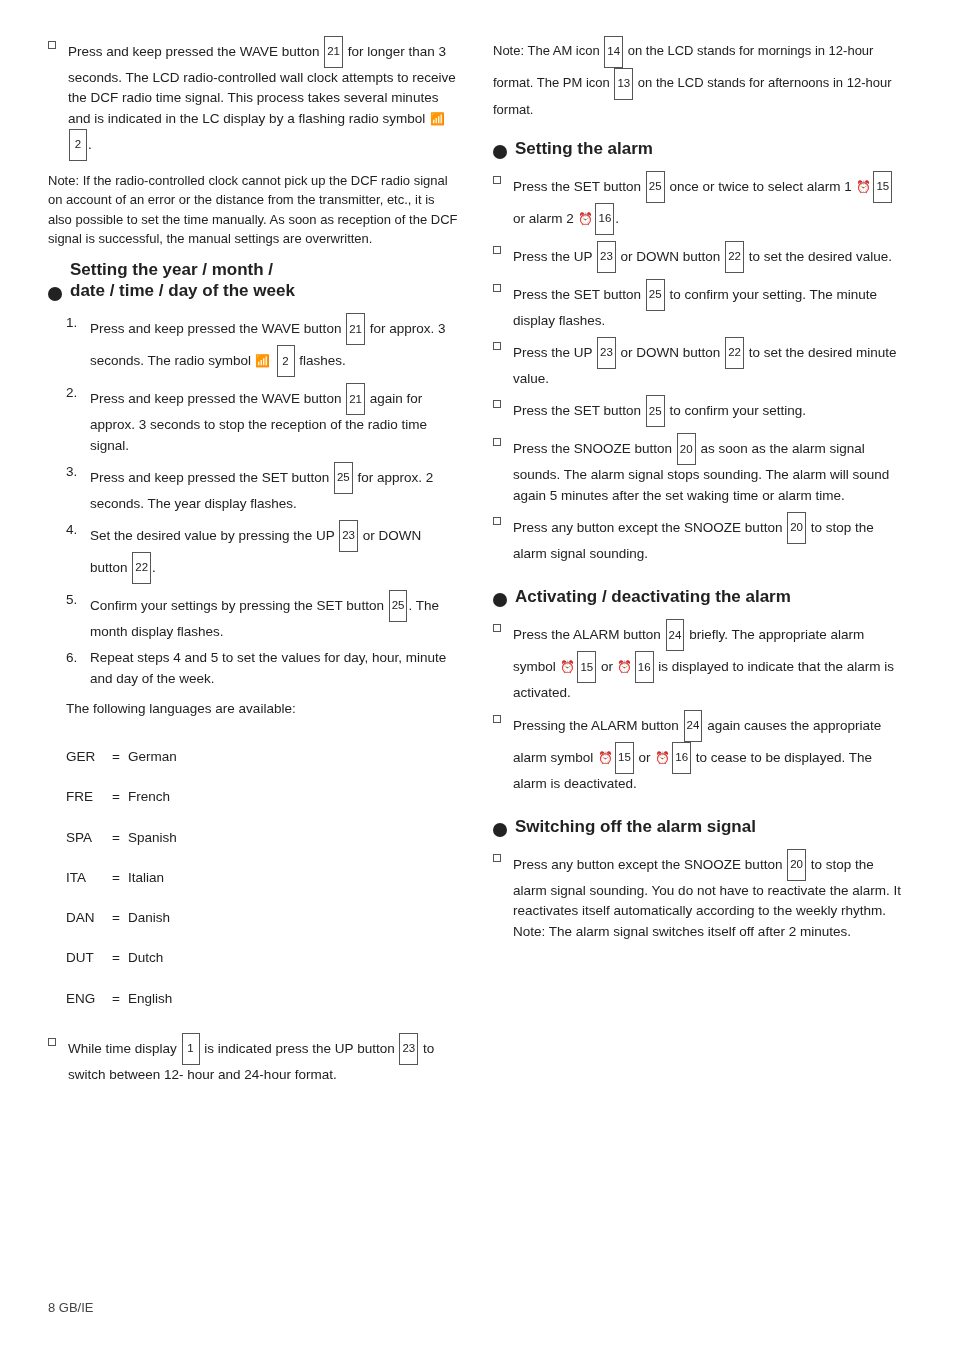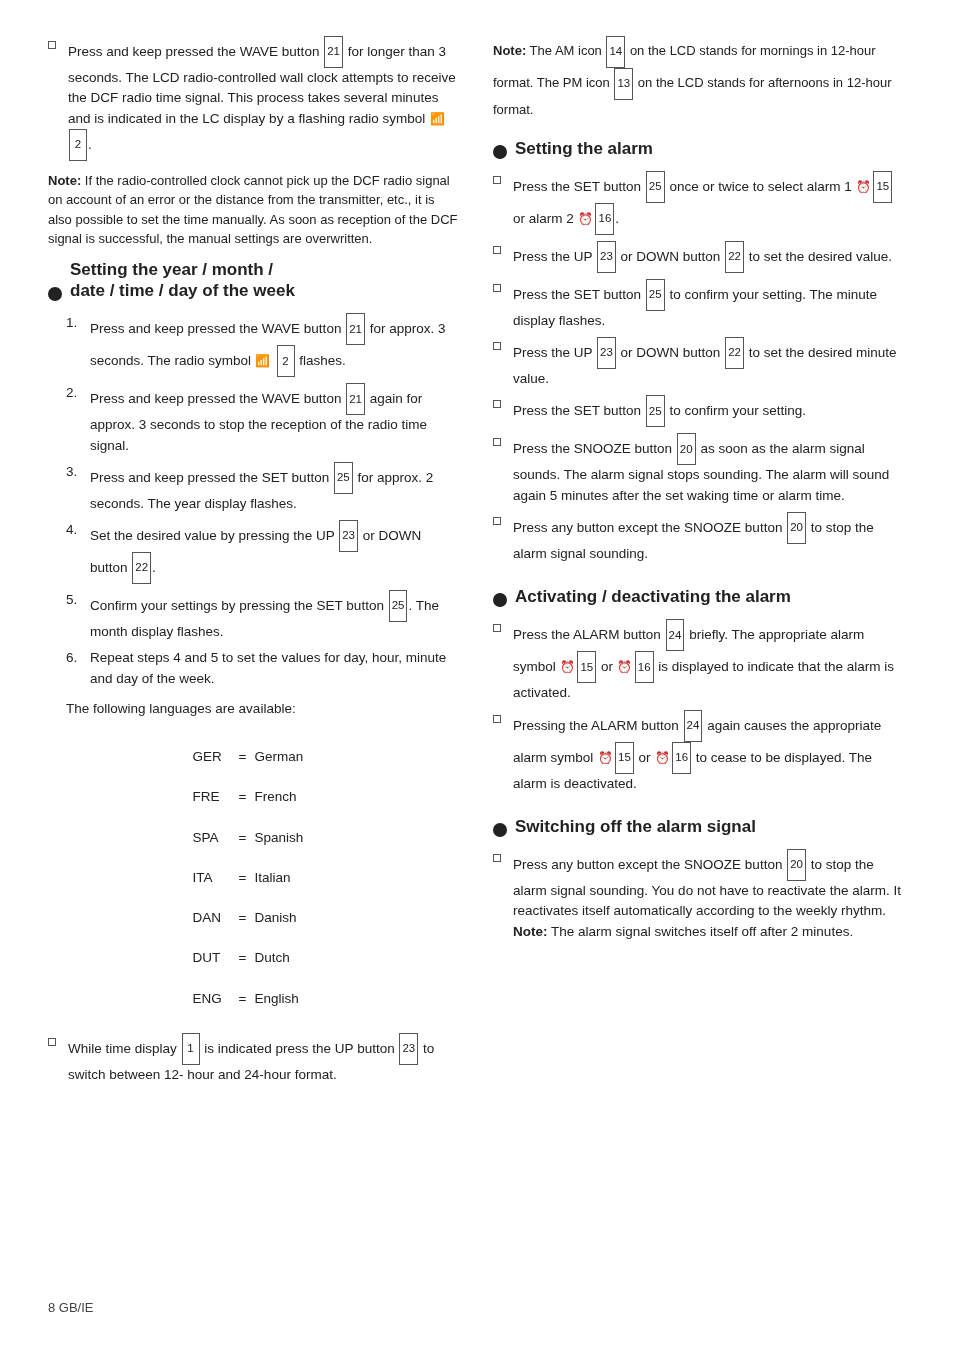--- a/index.html
+++ b/index.html
@@ -58,21 +58,21 @@
       margin-bottom: 10px;
       font-size: 13.5px;
       line-height: 1.5;
     }
     .note-text {
       margin-bottom: 10px;
       font-size: 13px;
       line-height: 1.5;
     }
     .note-bold {
-      font-weight: bold;
+      font-weight: normal;
     }
     .bullet-list {
       margin: 0 0 10px 0;
       padding: 0;
       list-style: none;
     }
     .bullet-list li {
       display: flex;
       align-items: flex-start;
       gap: 12px;
@@ -108,21 +108,20 @@
     }
     .lang-table {
       margin: 8px 0 8px 18px;
       font-size: 13.5px;
       line-height: 1.8;
     }
     .lang-table .lang-row {
       display: flex;
       gap: 0;
       align-items: baseline;
-      justify-content: center;
     }
     .lang-abbr {
       min-width: 38px;
       font-weight: normal;
     }
     .lang-eq {
       min-width: 24px;
       text-align: center;
     }
     .lang-name {

